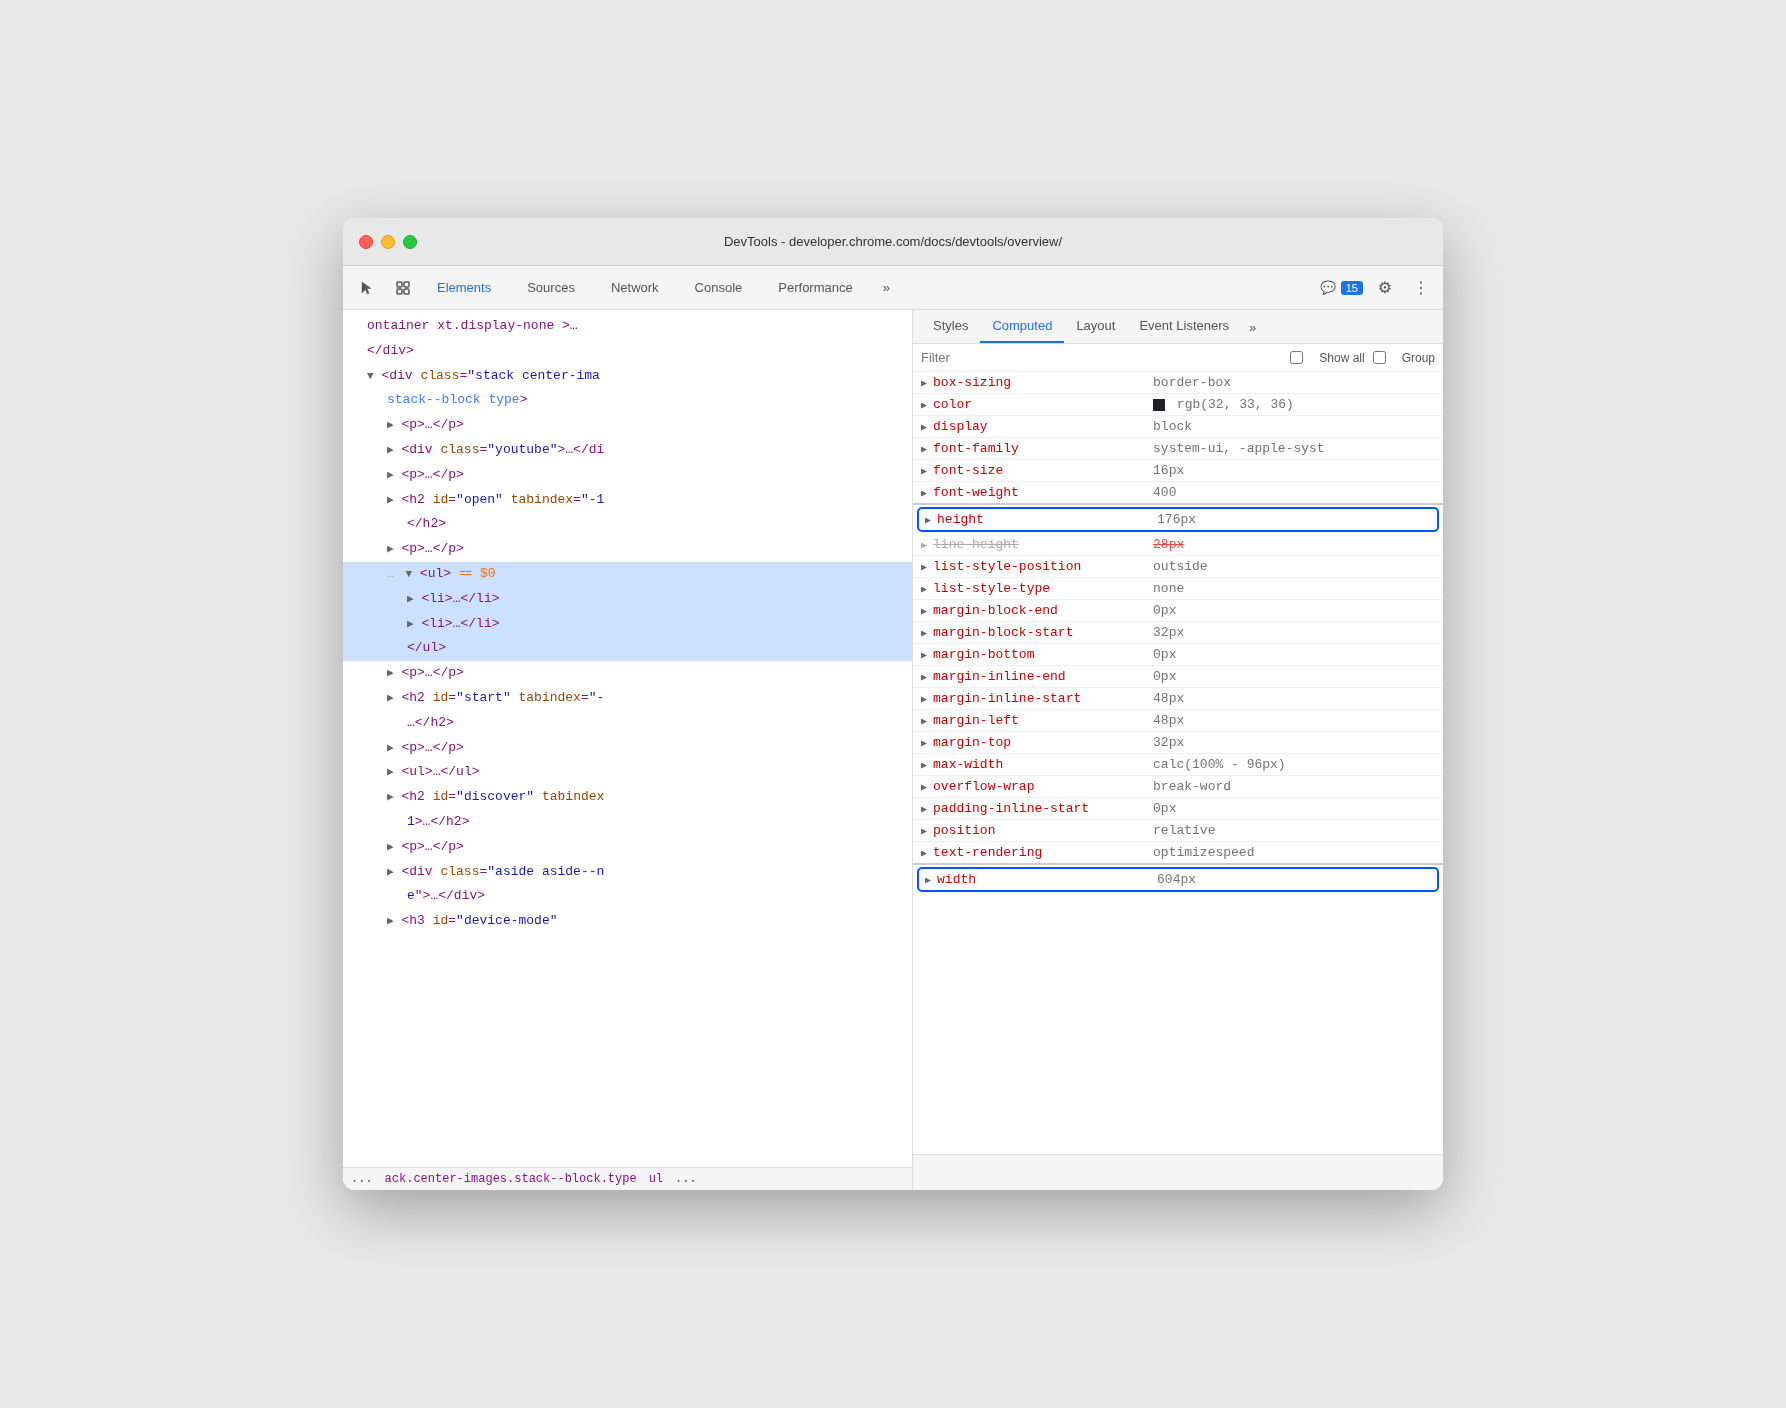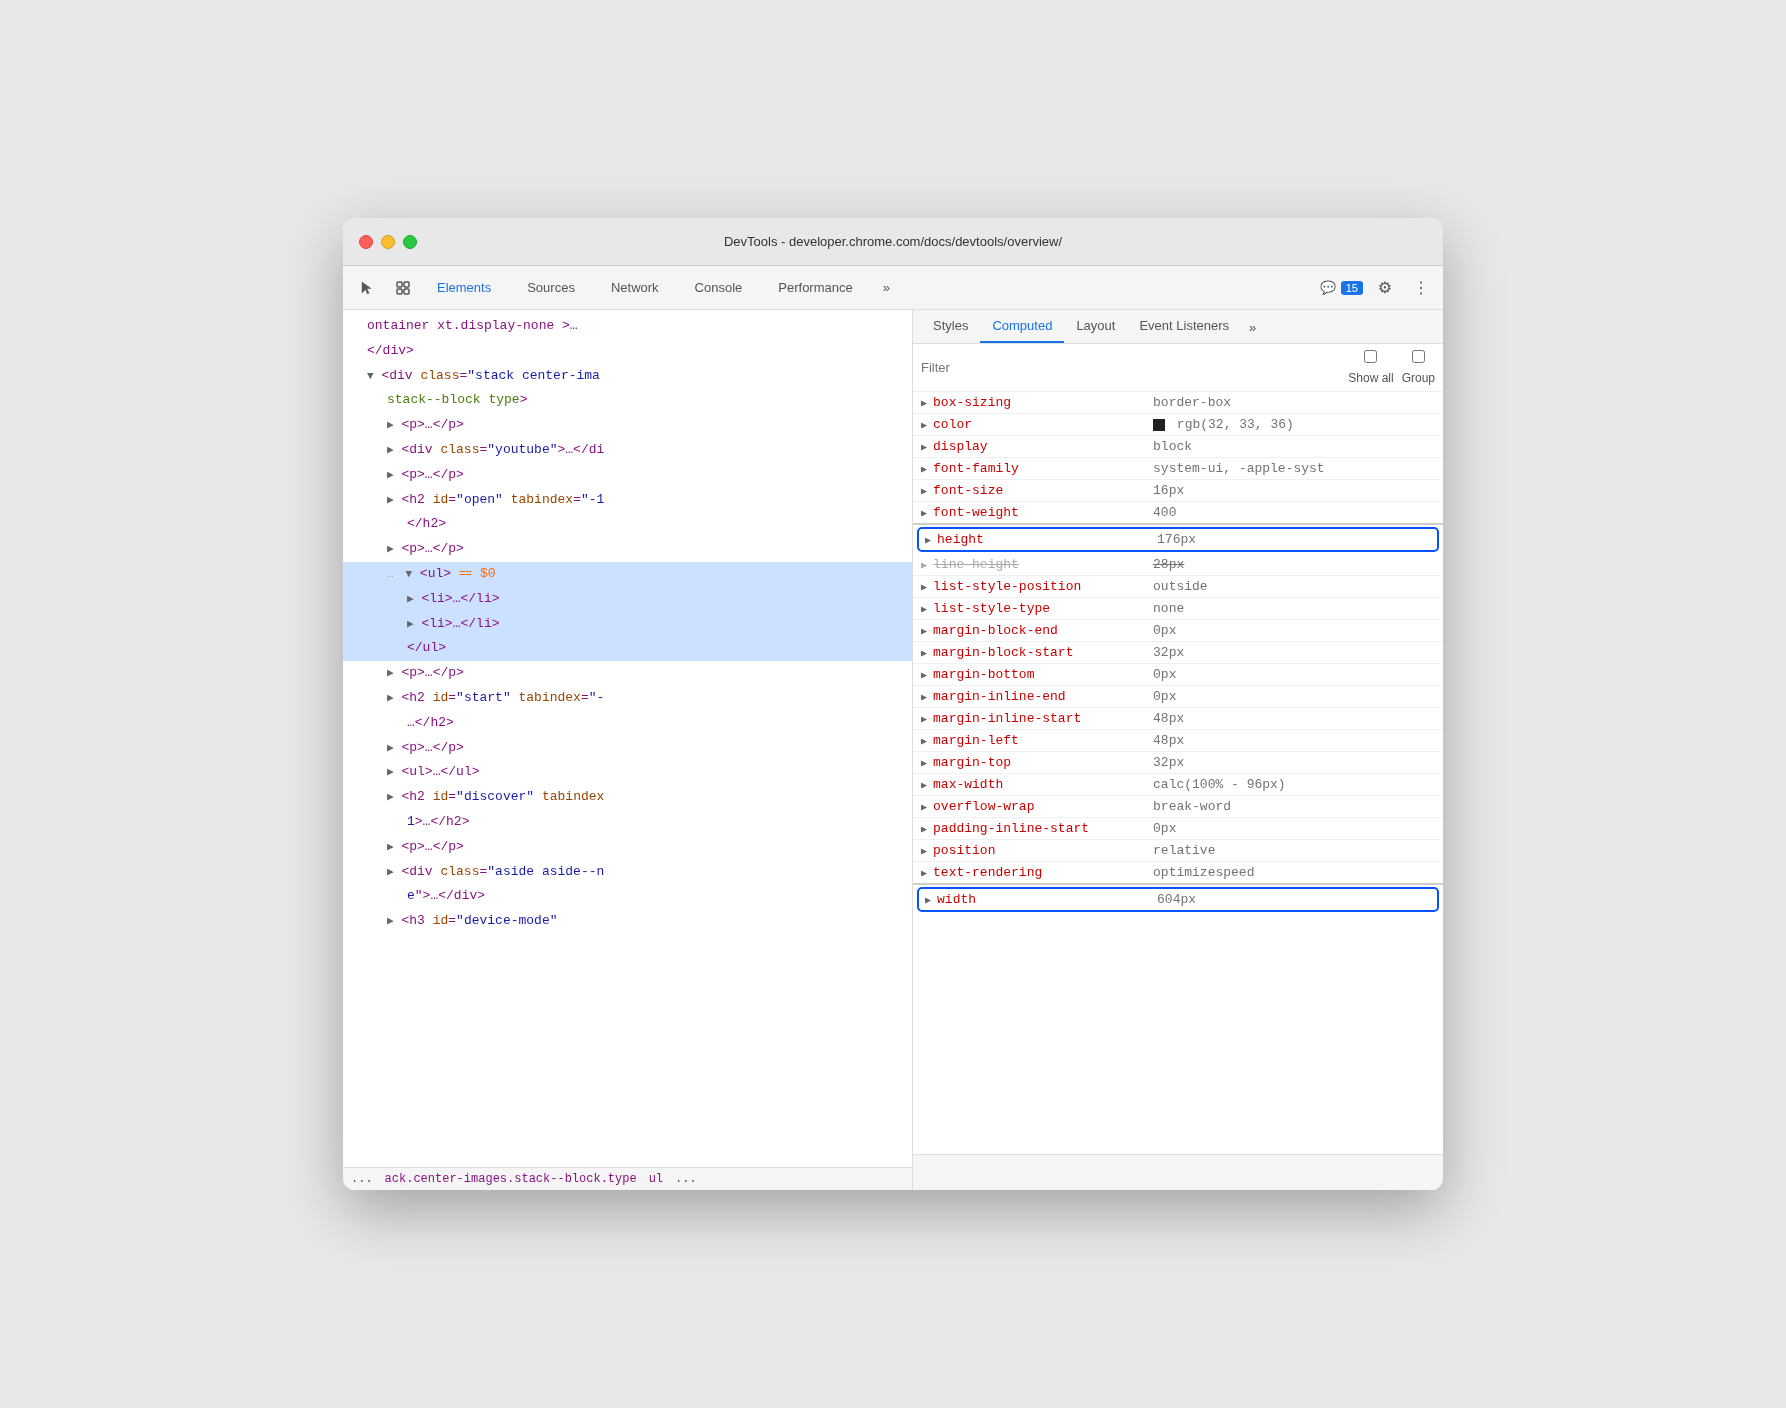--- a/index.html
+++ b/index.html
@@ -237,24 +237,23 @@
       color: #333;
       outline: none;
     }
     .filter-label {
       font-size: 12px;
       color: #555;
     }
     .checkbox-wrapper {
       display: flex;
       align-items: center;
-      gap: 8px;
+      gap: 16px;
       font-size: 12px;
       color: #555;
-      flex-direction: column;
     }
     .checkbox-wrapper input[type="checkbox"] {
       cursor: pointer;
     }
 
     .computed-list {
       flex: 1;
       overflow-y: auto;
       font-family: 'Courier New', Consolas, monospace;
       font-size: 13px;
@@ -362,21 +361,21 @@
 
         <div class="dom-line indent-1">
           <span class="tag">&lt;/div&gt;</span>
         </div>
 
         <div class="dom-line indent-1">
           <span class="arrow arrow-down"></span>
           <span class="tag"> &lt;<span style="color:#881280">div</span> <span style="color:#994500">class</span>=<span style="color:#1a1aa6">"stack center-ima</span></span>
         </div>
         <div class="dom-line indent-2">
-          <span class="tag"><span style="color:#4d7c0f">stack--block type</span>&gt;</span>
+          <span class="tag"><span style="color:#3b82f6">stack--block type</span>&gt;</span>
         </div>
 
         <div class="dom-line indent-2">
           <span class="arrow arrow-right"></span>
           <span class="tag"> &lt;<span style="color:#881280">p</span>&gt;…&lt;/<span style="color:#881280">p</span>&gt;</span>
         </div>
 
         <div class="dom-line indent-2">
           <span class="arrow arrow-right"></span>
           <span class="tag"> &lt;<span style="color:#881280">div</span> <span style="color:#994500">class</span>=<span style="color:#1a1aa6">"youtube"</span>&gt;…&lt;/<span style="color:#881280">di</span></span>
@@ -545,21 +544,21 @@
 
         <div class="computed-row highlighted" style="border: 2.5px solid #0055ff; border-radius:5px; margin:2px 4px; background:#fff;">
           <span class="computed-arrow">▶</span>
           <span class="computed-prop">height</span>
           <span class="computed-value">176px</span>
         </div>
 
         <div class="computed-row" style="text-decoration:line-through; color:#aaa;">
           <span class="computed-arrow" style="color:#aaa;">▶</span>
           <span class="computed-prop" style="color:#aaa; text-decoration:line-through;">line-height</span>
-          <span class="computed-value" style="color:#737373; text-decoration:line-through;">28px</span>
+          <span class="computed-value" style="color:#ef4444; text-decoration:line-through;">28px</span>
         </div>
 
         <div class="computed-row">
           <span class="computed-arrow">▶</span>
           <span class="computed-prop">list-style-position</span>
           <span class="computed-value">outside</span>
         </div>
 
         <div class="computed-row">
           <span class="computed-arrow">▶</span>

